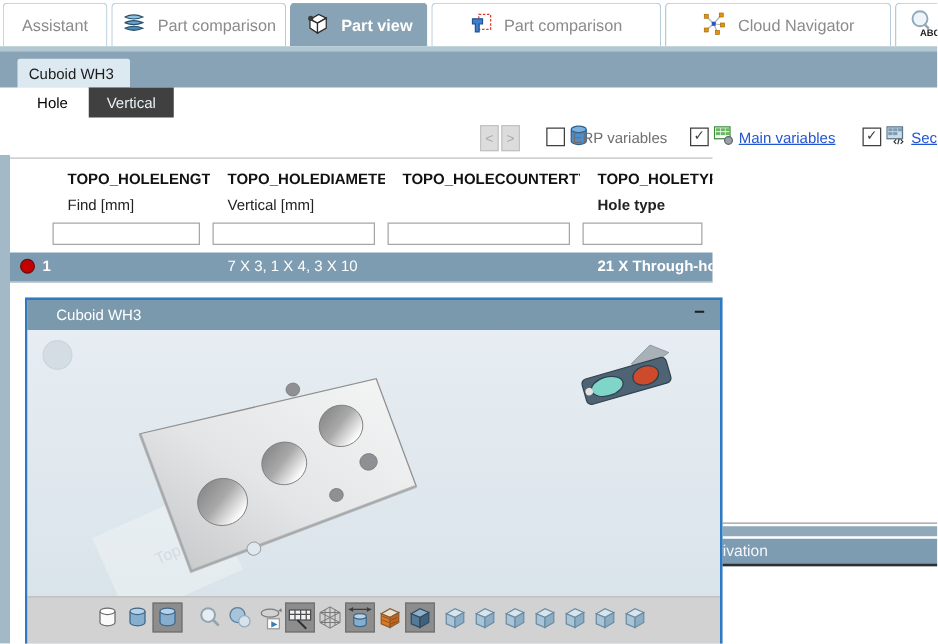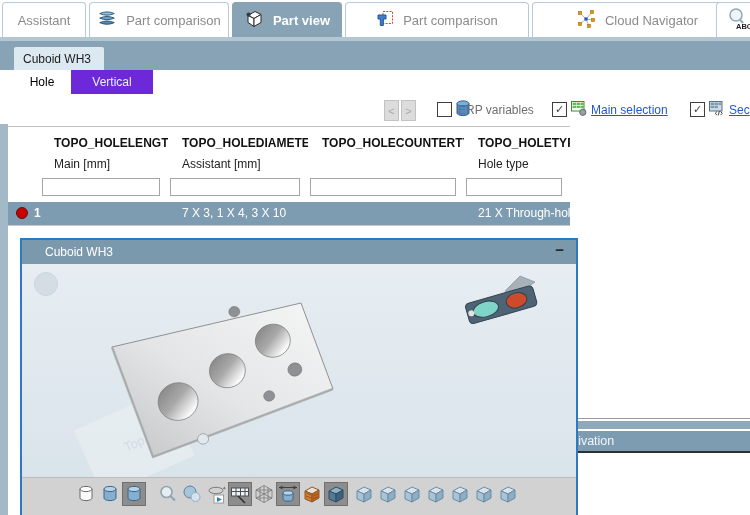--- a/index.html
+++ b/index.html
@@ -7,48 +7,48 @@
        font-family:"Liberation Sans",sans-serif;font-size:12px;color:#222;}
   
   .tab{position:absolute;top:2px;height:35px;box-sizing:border-box;background:#fff;
        border:1px solid #b6cbd8;border-bottom:none;border-radius:4px 4px 0 0;
        display:flex;align-items:center;justify-content:center;gap:9px;color:#8b8b8b;font-size:13px;}
   .tab svg{flex:0 0 auto;}
   #tab-assistant{left:2px;width:84px;text-align:center;}
   #tab-part-selection{left:89px;width:140px;}
   #tab-part-view{left:232px;width:110px;background:#87a3b5;border-color:#87a3b5;color:#fff;font-weight:bold;}
   #tab-part-comparison{left:345px;width:184px;}
-  #tab-cloud-navigator{left:532px;width:210px;}
+  #tab-cloud-navigator{left:532px;width:181px;}
   #tab-search{left:716px;width:44px;}
   .band-top{position:absolute;left:0;top:37px;width:750px;height:4px;background:#b3c7d3;}
   .band{position:absolute;left:0;top:41px;width:750px;height:29px;background:#87a3b5;}
   .doc-tab{position:absolute;left:14px;top:47px;width:90px;height:23px;background:#dde9f1;color:#1c1c1c;
            display:flex;align-items:center;padding-left:9px;box-sizing:border-box;border-radius:2px 2px 0 0;}
   .vm-tab{position:absolute;top:70px;height:24px;display:flex;align-items:center;justify-content:center;}
   #vm-table{left:14px;width:56px;background:#fff;color:#000;}
-  #vm-vertical{left:71px;width:82px;background:#6d28d9;color:#e8f1f6;}
+  #vm-vertical{left:71px;width:68px;background:#404040;color:#e8f1f6;}
   
   .find-input{position:absolute;left:14px;top:100px;width:360px;height:19px;border:1px solid #9b9b9b;
               font-family:"Liberation Sans",sans-serif;font-size:12px;padding:0 6px;color:#444;box-sizing:content-box;}
   .find-input::placeholder{color:#7d7d7d;opacity:1;}
   .nav-btn{position:absolute;top:100px;width:15px;height:21px;background:#dcdcdc;border:1px solid #c2c2c2;
            box-sizing:border-box;color:#a9a9a9;font-size:11px;display:flex;align-items:center;justify-content:center;}
   #btn-prev{left:384px;} #btn-next{left:401px;}
   .cbx{position:absolute;top:102px;width:13px;height:13px;background:#fff;border:1px solid #3f3f3f;
        display:flex;align-items:center;justify-content:center;font-size:11px;color:#3f3f3f;line-height:1;}
   .cbx.on::after{content:"\2713";}
   .tb-icon{position:absolute;top:100px;}
   .tb-label{position:absolute;top:103px;font-size:12px;color:#6f6f6f;white-space:nowrap;}
   .tb-link{position:absolute;top:103px;font-size:12px;color:#2255d0;text-decoration:underline;white-space:nowrap;cursor:pointer;}
   
   .left-strip{position:absolute;left:0;top:124px;width:8px;height:391px;background:#a3b9c7;}
   
   .table-wrap{position:absolute;left:8px;top:126px;width:562px;height:99px;background:#fff;border-top:1px solid #c0c0c0;}
   .tcell{position:absolute;padding-left:14px;box-sizing:border-box;white-space:nowrap;overflow:hidden;}
-  .c1{left:32px;width:128px;} .c2{left:160px;width:140px;} .c3{left:300px;width:156px;} .c4{left:456px;width:106px;}
+  .c1{left:32px;width:128px;} .c2{left:160px;width:140px;} .c3{left:300px;width:156px;} .c4{left:456px;width:106px;font-weight:bold;}
   .rname{top:5px;height:22px;line-height:22px;font-weight:bold;color:#111;}
   .rdesc{top:26px;height:22px;line-height:22px;color:#222;}
   .fin{position:absolute;top:51px;height:18px;border:1px solid #a6a6a6;background:#fff;box-sizing:border-box;
        font-family:"Liberation Sans",sans-serif;font-size:12px;padding:0 4px;}
   .f1{left:34px;width:118px;} .f2{left:162px;width:130px;} .f3{left:302px;width:146px;} .f4{left:458px;width:96px;}
   .data-row{position:absolute;left:0;top:75px;width:562px;height:23px;background:#7e9cb1;border-bottom:1px solid #c8c8c8;}
   .data-row .tcell{top:0;height:23px;line-height:23px;color:#fff;}
   .row-dot{position:absolute;left:8px;top:5px;width:12px;height:12px;border-radius:50%;
            background:#c40000;border:1px solid #6d0c0c;box-sizing:border-box;}
   .row-num{position:absolute;left:26px;top:0;height:23px;line-height:23px;color:#fff;font-weight:bold;}
@@ -175,21 +175,21 @@
           <rect x="1.6" y="2.6" width="3.4" height="2.4"></rect>
           <rect x="5.5" y="2.6" width="3.4" height="2.4"></rect>
           <rect x="9.4" y="2.6" width="3.4" height="2.4"></rect>
           <rect x="1.6" y="5.7" width="3.4" height="2.4"></rect>
           <rect x="5.5" y="5.7" width="3.4" height="2.4"></rect>
           <rect x="9.4" y="5.7" width="3.4" height="2.4"></rect>
         </g>
         <circle cx="11.8" cy="12.3" r="3.1" fill="#9aa0a6" stroke="#5f6870"></circle>
       </svg>
   </span>
-  <span class="tb-link" style="left:591px;">Main selection</span>
+  <span class="tb-link" style="left:591px;">Main variables</span>
 
   <span class="cbx on" style="left:690px;"></span>
   <span class="tb-icon" style="left:709px;">
     <svg width="16" height="16" viewBox="0 0 16 16">
         <rect x="0.5" y="1.5" width="12.5" height="9.5" fill="#cfdbe4" stroke="#56748a"></rect>
         <g fill="#7d9cb2">
           <rect x="1.6" y="2.6" width="3.4" height="2.4"></rect>
           <rect x="5.5" y="2.6" width="3.4" height="2.4"></rect>
           <rect x="9.4" y="2.6" width="3.4" height="2.4"></rect>
           <rect x="1.6" y="5.7" width="3.4" height="2.4"></rect>
@@ -201,22 +201,22 @@
   <span class="tb-link" style="left:729px;">Sec</span>
 
   <div class="left-strip"></div>
 
   <div class="table-wrap">
     <div class="tcell rname c1">TOPO_HOLELENGTH</div>
     <div class="tcell rname c2">TOPO_HOLEDIAMETER</div>
     <div class="tcell rname c3">TOPO_HOLECOUNTERTYPE</div>
     <div class="tcell rname c4">TOPO_HOLETYPE</div>
 
-    <div class="tcell rdesc c1">Main [mm]</div>
-    <div class="tcell rdesc c2">Assistant [mm]</div>
+    <div class="tcell rdesc c1">Find [mm]</div>
+    <div class="tcell rdesc c2">Vertical [mm]</div>
     <div class="tcell rdesc c4">Hole type</div>
 
     <input class="fin f1" type="text" style="">
     <input class="fin f2" type="text" style="">
     <input class="fin f3" type="text" style="">
     <input class="fin f4" type="text" style="">
 
     <div class="data-row">
       <span class="row-dot"></span>
       <span class="row-num">1</span>

